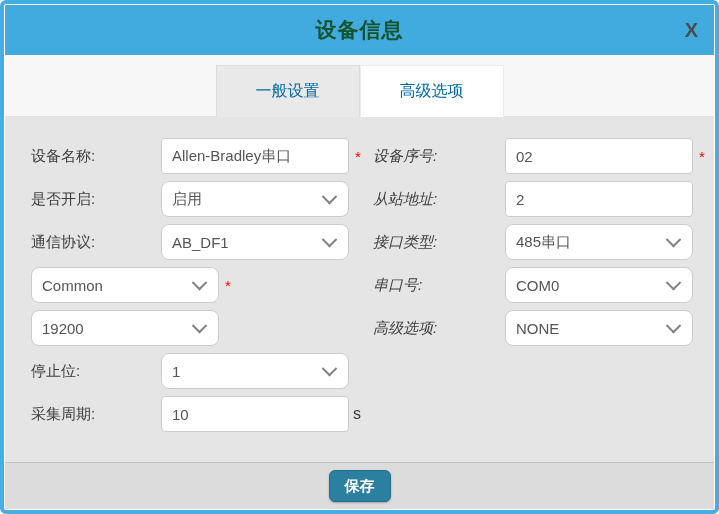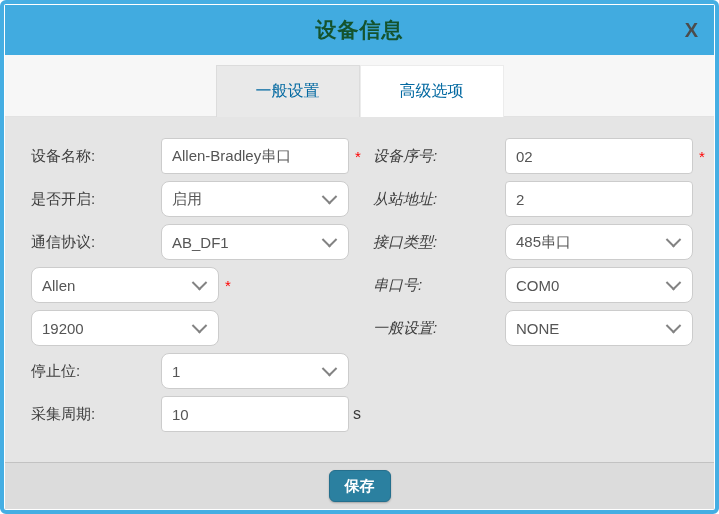--- a/index.html
+++ b/index.html
@@ -102,21 +102,21 @@
         </div>
         <div class="row">
           <span class="label">通信协议:</span>
           <div class="control select">
             <span>AB_DF1</span>
             <span class="chevron"></span>
           </div>
         </div>
         <div class="row">
           <div class="control select">
-            <span>Allen</span>
+            <span>Common</span>
             <span class="chevron"></span>
           </div>
           <span class="req">*</span>
         </div>
         <div class="row">
           <div class="control select">
             <span>19200</span>
             <span class="chevron"></span>
           </div>
         </div>
@@ -151,21 +151,21 @@
           </div>
         </div>
         <div class="row">
           <span class="label">串口号:</span>
           <div class="control select">
             <span>COM0</span>
             <span class="chevron"></span>
           </div>
         </div>
         <div class="row">
-          <span class="label">一般设置:</span>
+          <span class="label">高级选项:</span>
           <div class="control select">
             <span>NONE</span>
             <span class="chevron"></span>
           </div>
         </div>
       </div>
   </div>
 
   <div class="dlg-footer">
     <button class="save-btn">保存</button>

